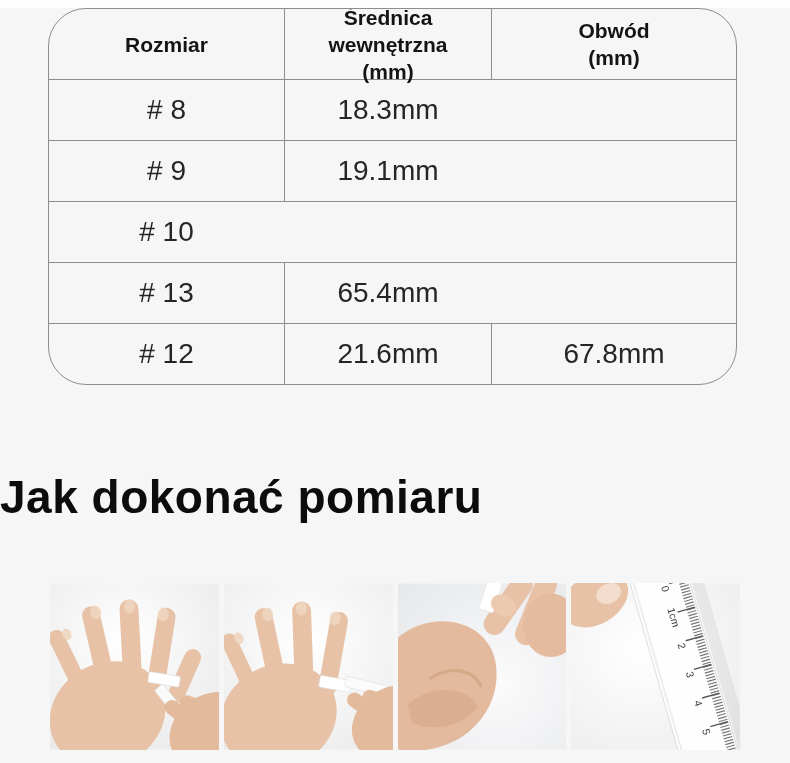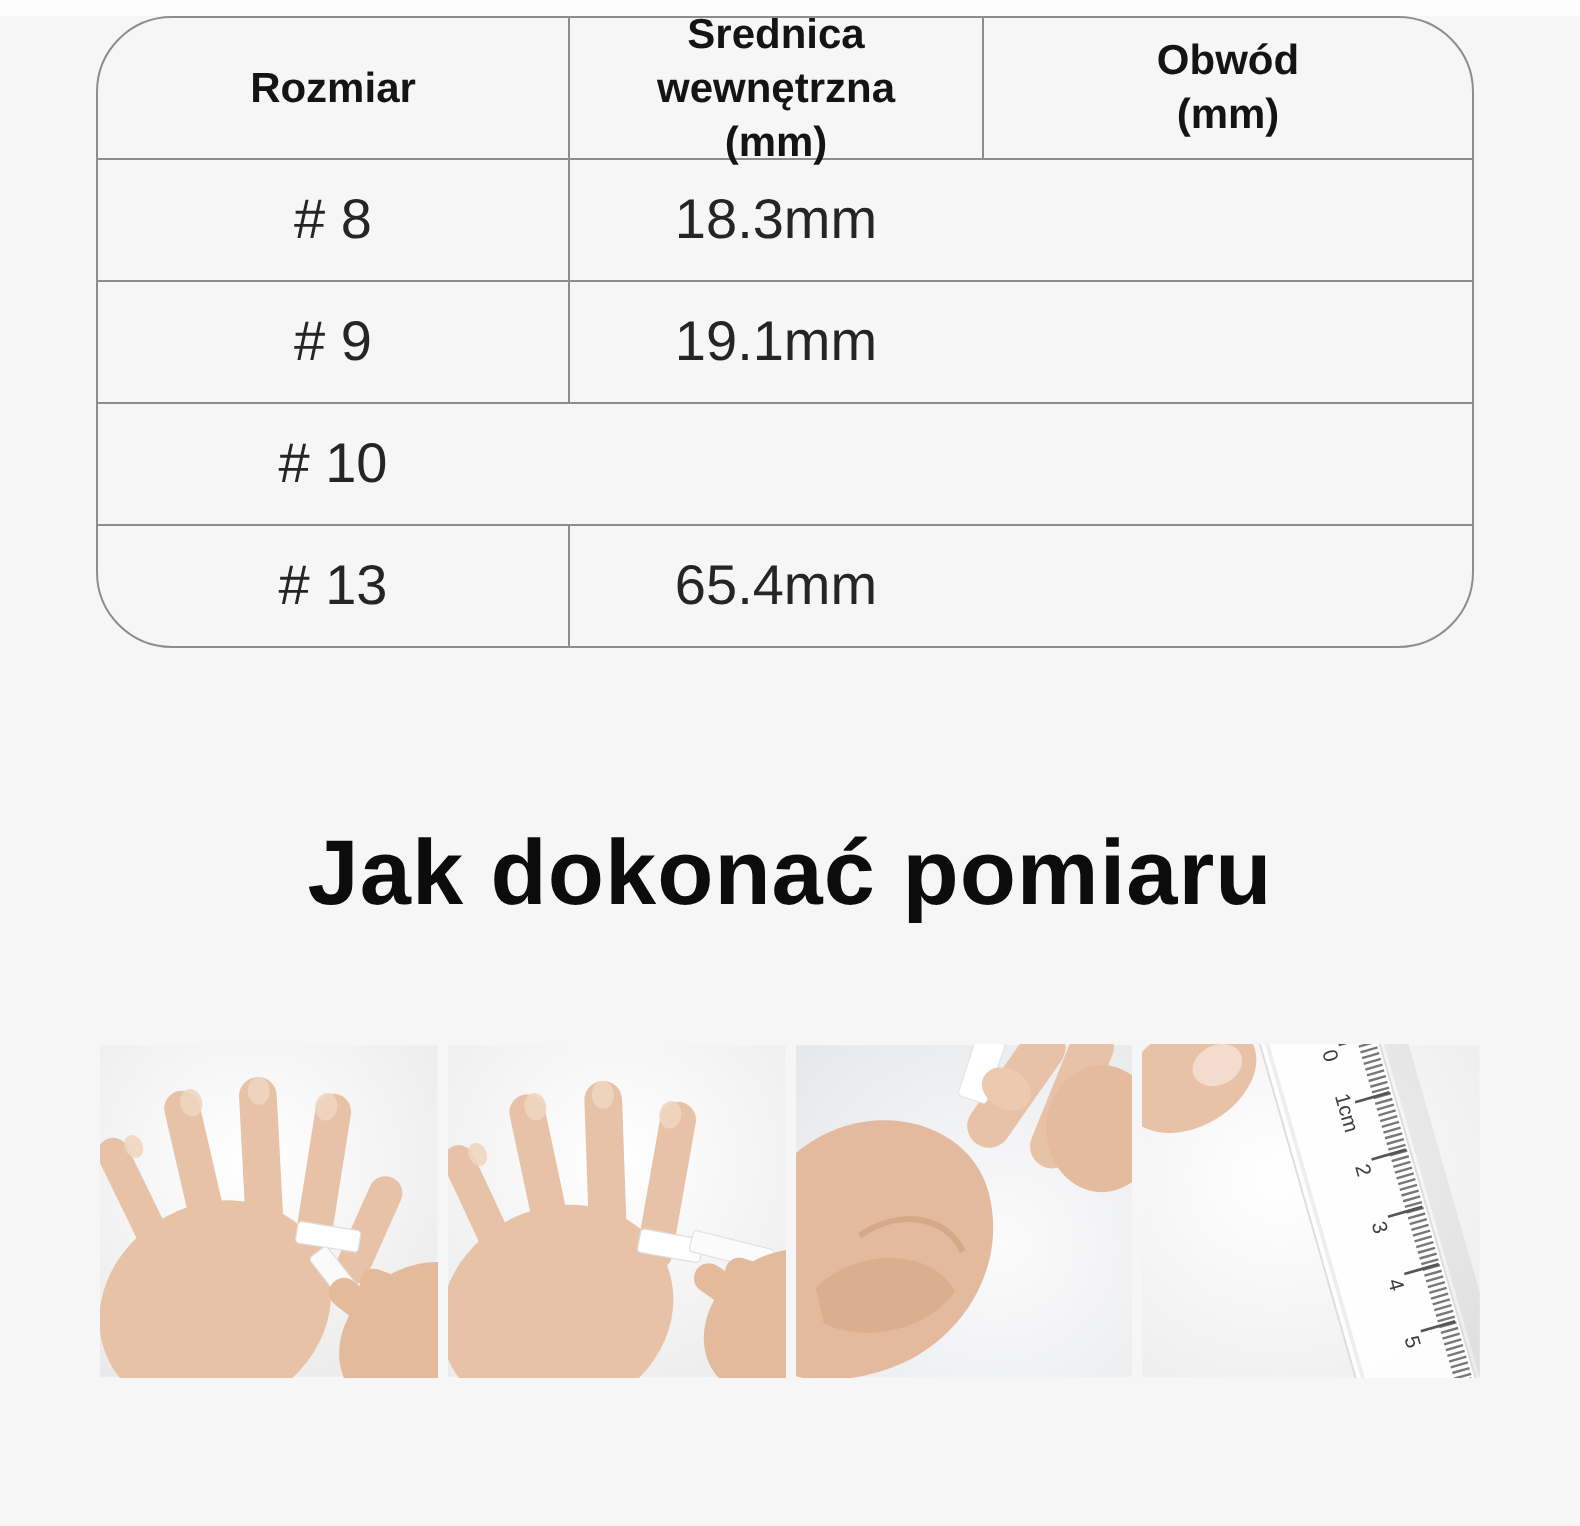--- a/index.html
+++ b/index.html
@@ -48,21 +48,21 @@
   }
   .trow.data .cell {
     height: 60px;
     font-size: 28px;
     font-weight: 400;
     color: #252525;
   }
   
   .section-heading {
     margin: 84px 0 0 0;
-    text-align: center;
+    text-align: left;
     font-size: 46px;
     line-height: 56px;
     font-weight: 700;
     color: #0c0c0c;
     letter-spacing: 0.5px;
   }
   
   .photos {
     display: flex;
     gap: 5px;
@@ -105,20 +105,25 @@
     <div class="trow data">
       <div class="cell"># 9</div>
       <div class="cell">19.1mm</div>
     </div>
     <div class="trow data">
       <div class="cell"># 10</div>
     </div>
     <div class="trow data">
       <div class="cell"># 13</div>
       <div class="cell">65.4mm</div>
+    </div>
+    <div class="trow data">
+      <div class="cell"># 12</div>
+      <div class="cell">21.6mm</div>
+      <div class="cell">67.8mm</div>
     </div>
   </div>
 
   <div class="section-heading">Jak dokonać pomiaru</div>
 
   <div class="photos">
 
     <div class="photo">
       <svg viewBox="0 0 170 167">
         <defs>

